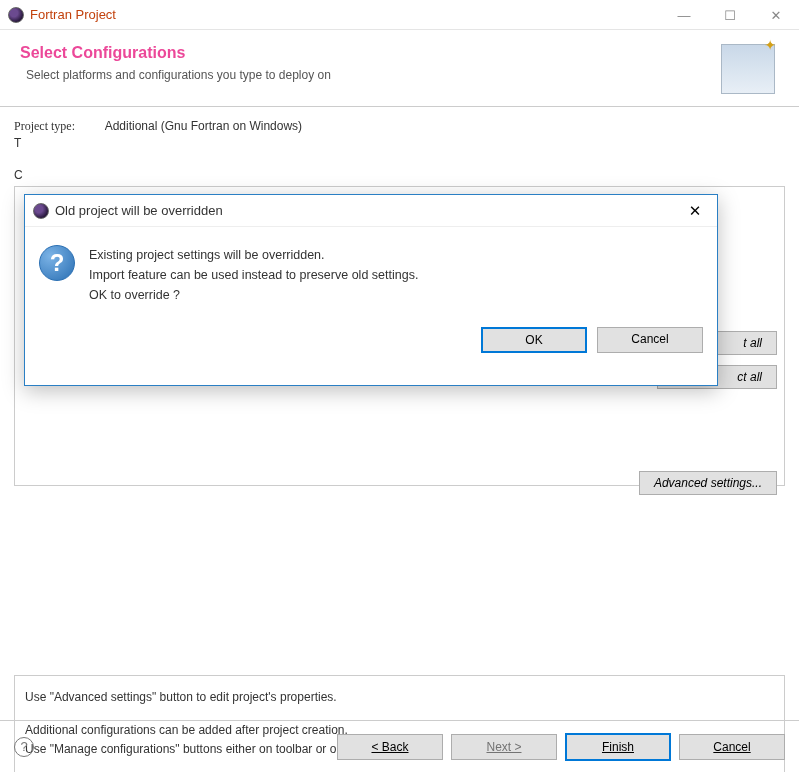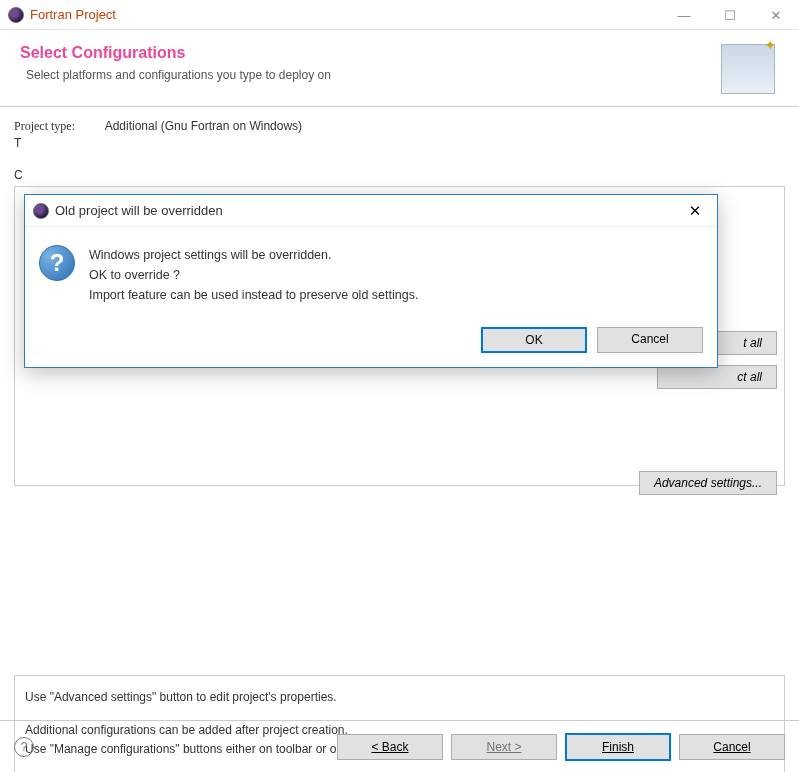--- a/index.html
+++ b/index.html
@@ -149,21 +149,21 @@
     display: flex; align-items: center; justify-content: center;
     font-size: 24px; font-weight: bold;
     border: 1px solid #2a6fb3;
     flex-shrink: 0;
   }
   .modal-text { font-size: 12.5px; color: #333; line-height: 1.6; }
   .modal-buttons {
     display: flex;
     justify-content: flex-end;
     gap: 10px;
-    padding: 16px 14px 14px 14px;
+    padding: 16px 14px 32px 14px;
   }
   .modal-buttons .btn { min-width: 106px; padding: 4px 8px; }
   .eclipse-icon {
     width: 16px; height: 16px; border-radius: 50%;
     background: radial-gradient(circle at 35% 35%, #6b4a8f 30%, #2b1a3f 70%);
     border: 1px solid #666;
     margin-right: 6px;
     flex-shrink: 0;
   }
 </style>
@@ -228,22 +228,22 @@
 
 <div class="modal">
   <div class="modal-title">
     <div class="eclipse-icon"></div>
     <div class="titlebar-text">Old project will be overridden</div>
     <div class="modal-close">✕</div>
   </div>
   <div class="modal-body">
     <div class="q-icon">?</div>
     <div class="modal-text">
-      <div>Windows project settings will be overridden.</div>
+      <div>Existing project settings will be overridden.</div>
+      <div>Import feature can be used instead to preserve old settings.</div>
       <div>OK to override ?</div>
-      <div>Import feature can be used instead to preserve old settings.</div>
     </div>
   </div>
   <div class="modal-buttons">
     <div class="btn primary">OK</div>
     <div class="btn">Cancel</div>
   </div>
 </div>
 
 </body></html>

